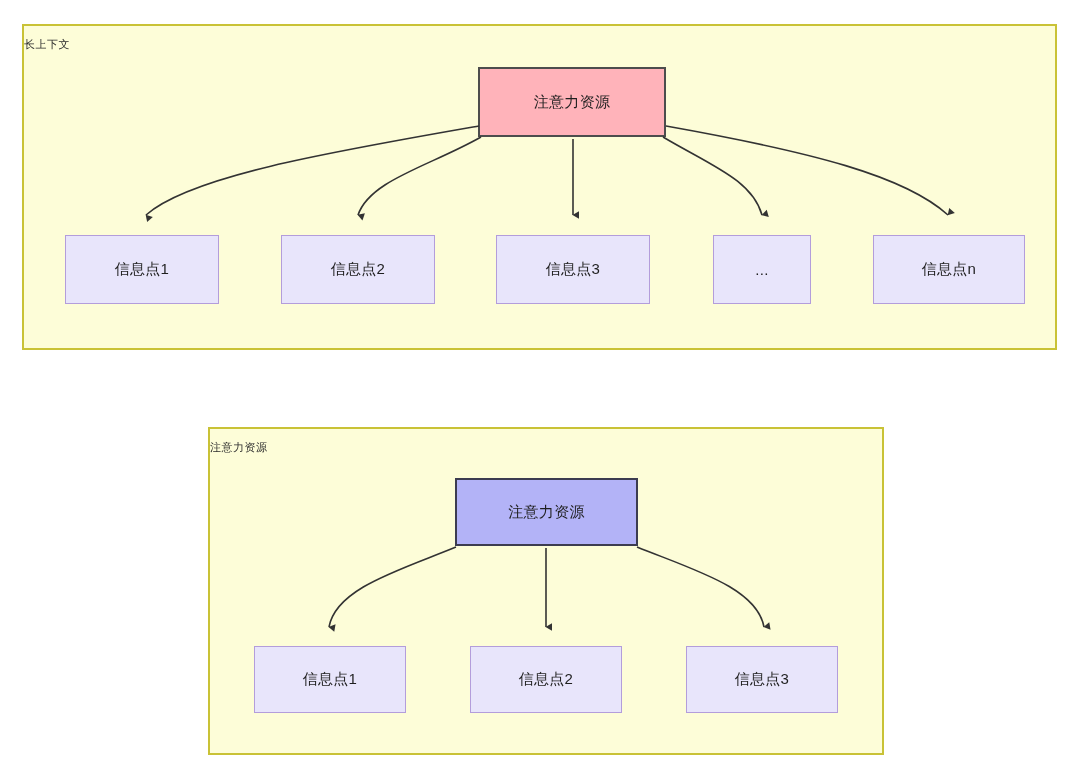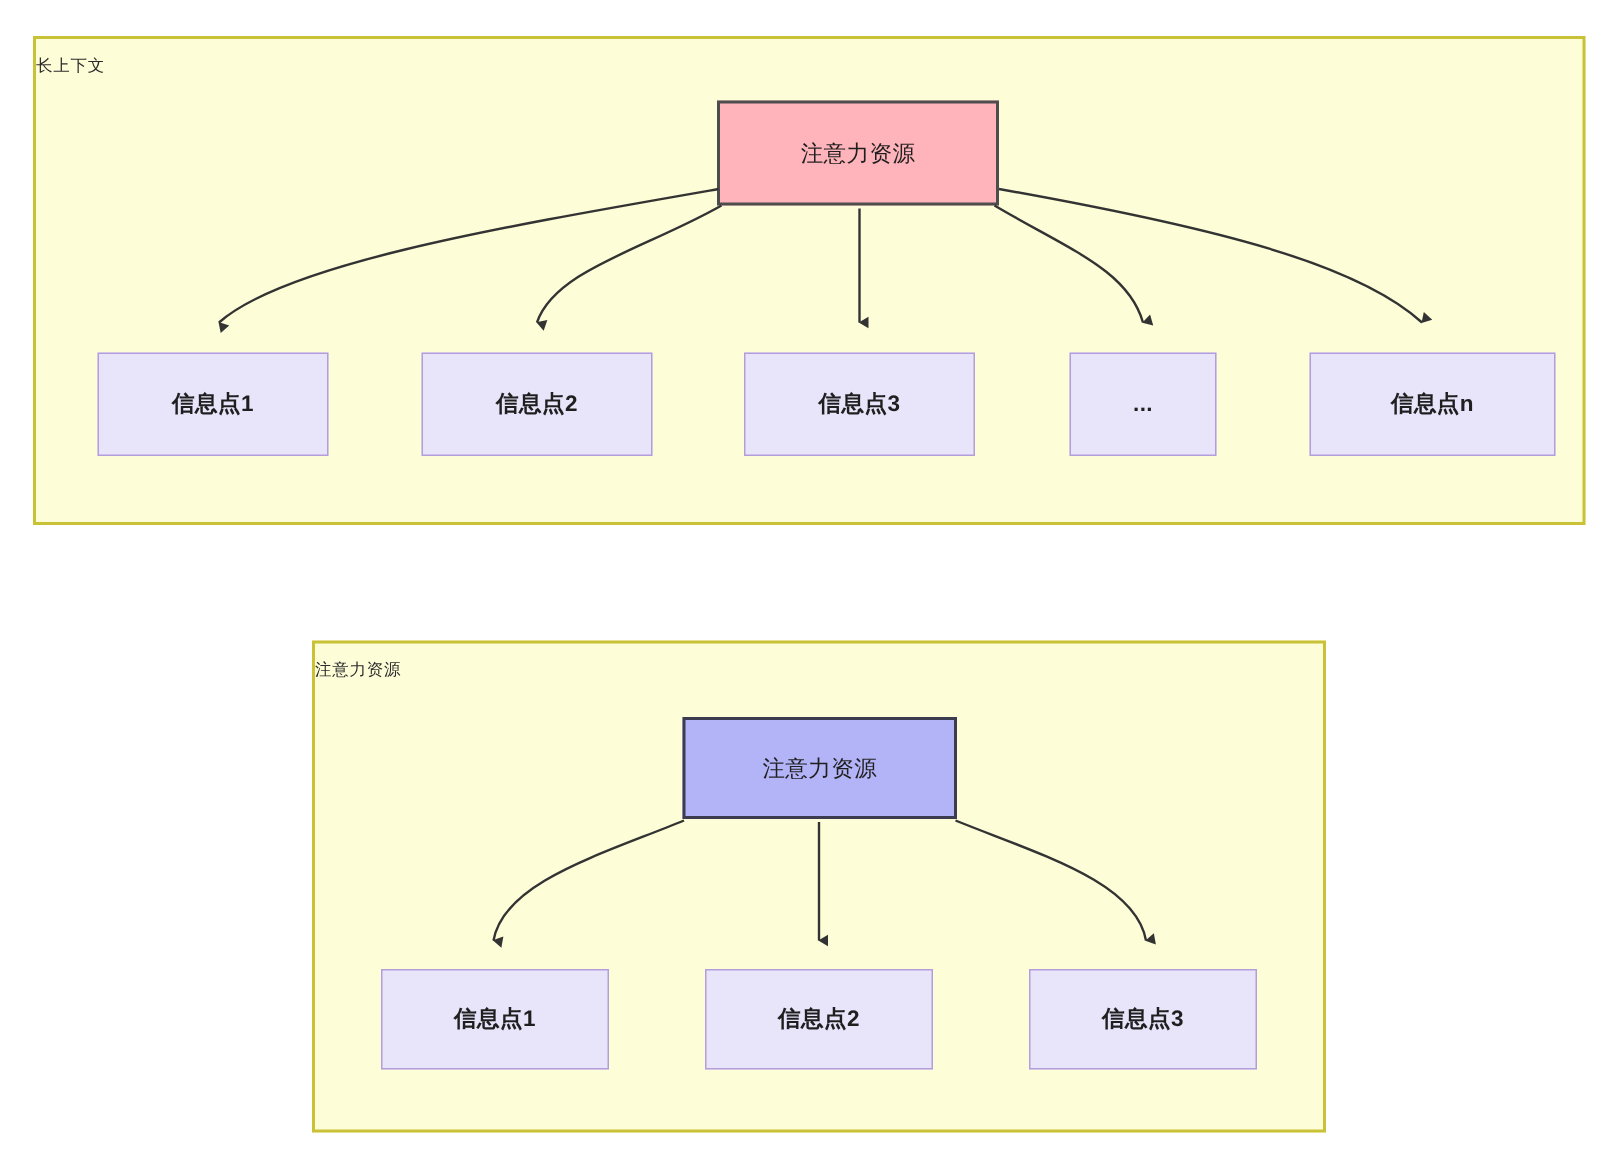--- a/index.html
+++ b/index.html
@@ -63,21 +63,20 @@
     background: #ffb3ba;
     border: 2px solid #4d4d4d;
   }
   .node-attention-blue {
     background: #b3b3f7;
     border: 2px solid #3c3c50;
   }
   .node-info {
     background: #e8e5fb;
     border: 1.5px solid #b39ddb;
-    font-weight: bold;
   }
   svg.edges {
     position: absolute;
     left: 0;
     top: 0;
     width: 1080px;
     height: 774px;
     overflow: visible;
     pointer-events: none;
   }
@@ -109,21 +108,21 @@
   </div>
 
   <div class="node node-info" style="left:496px; top:235px; width:154px; height:69px;">
     <span>信息点3</span>
   </div>
 
   <div class="node node-info" style="left:713px; top:235px; width:98px; height:69px;">
     <span>...</span>
   </div>
 
-  <div class="node node-info" style="left:873px; top:235px; width:164px; height:69px;text-align:center;">
+  <div class="node node-info" style="left:873px; top:235px; width:152px; height:69px;text-align:center;">
     <span>信息点n</span>
   </div>
 
   <div class="panel" id="panel-short">
     <div class="panel-title">注意力资源</div>
   </div>
 
   <div class="node node-attention-blue" style="left:455px; top:478px; width:183px; height:68px;">
     <span>注意力资源</span>
   </div>

